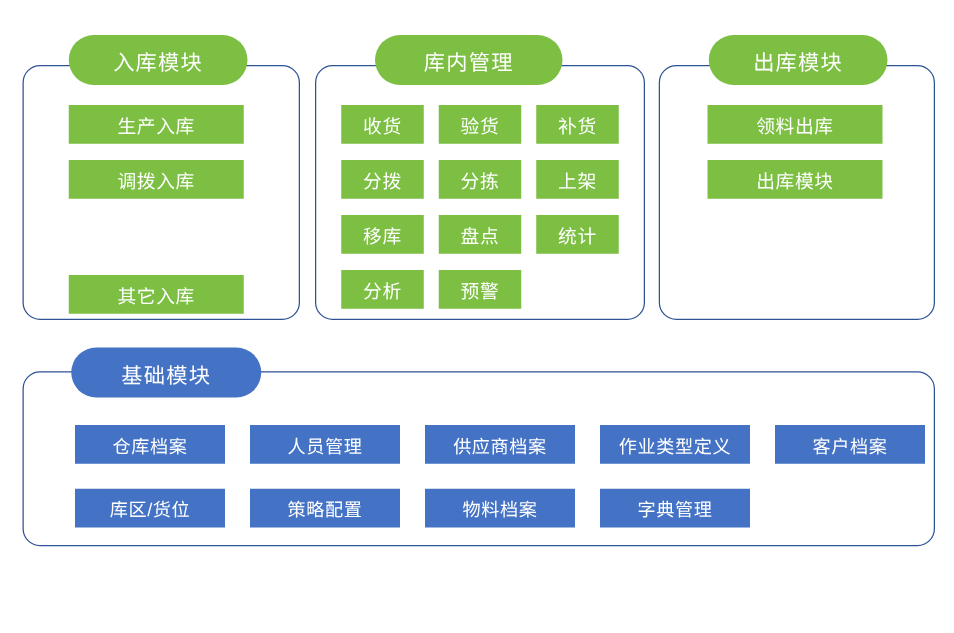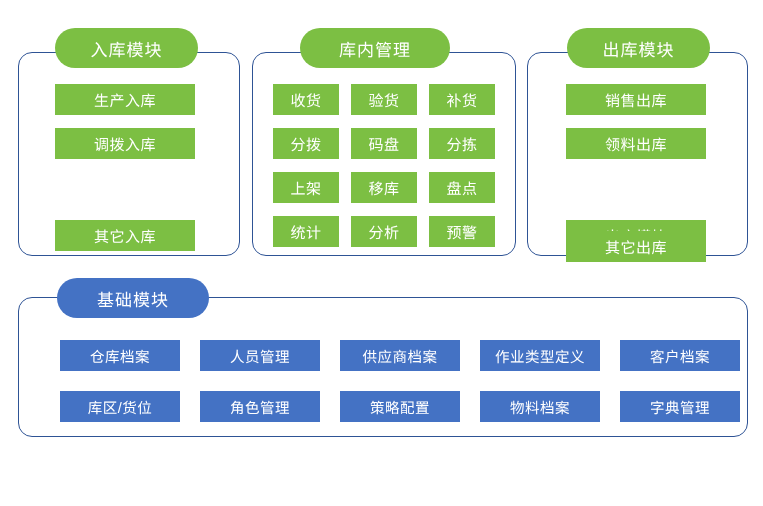--- a/index.html
+++ b/index.html
@@ -143,47 +143,43 @@
     <div class="btn green">其它入库</div>
   </div>
 
   <div class="panel panel-top-2"></div>
   <div class="pill green pill-2">库内管理</div>
   <div class="grid-12">
     <div class="btn green">收货</div>
     <div class="btn green">验货</div>
     <div class="btn green">补货</div>
     <div class="btn green">分拨</div>
-    <div class="btn green">码盘</div>
     <div class="btn green">分拣</div>
     <div class="btn green">上架</div>
     <div class="btn green">移库</div>
     <div class="btn green">盘点</div>
     <div class="btn green">统计</div>
     <div class="btn green">分析</div>
     <div class="btn green">预警</div>
   </div>
 
   <div class="panel panel-top-3"></div>
   <div class="pill green pill-3">出库模块</div>
   <div class="col-list col-list-3">
-    <div class="btn green">销售出库</div>
     <div class="btn green">领料出库</div>
     <div class="btn green">出库模块</div>
-    <div class="btn green">其它出库</div>
   </div>
 
   <div class="panel panel-bottom"></div>
   <div class="pill blue pill-4">基础模块</div>
   <div class="grid-bottom">
     <div class="btn blue">仓库档案</div>
     <div class="btn blue">人员管理</div>
     <div class="btn blue">供应商档案</div>
     <div class="btn blue">作业类型定义</div>
     <div class="btn blue">客户档案</div>
     <div class="btn blue">库区/货位</div>
-    <div class="btn blue">角色管理</div>
     <div class="btn blue">策略配置</div>
     <div class="btn blue">物料档案</div>
     <div class="btn blue">字典管理</div>
   </div>
 
 </div>
 
 </body></html>

